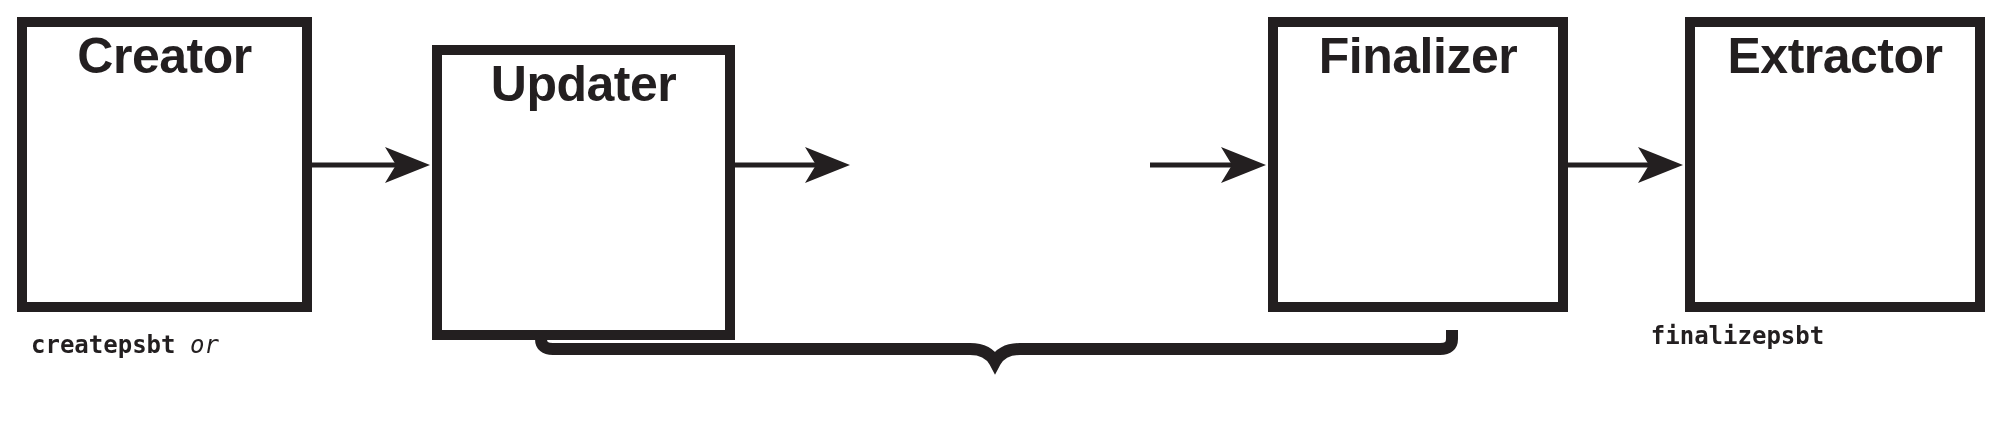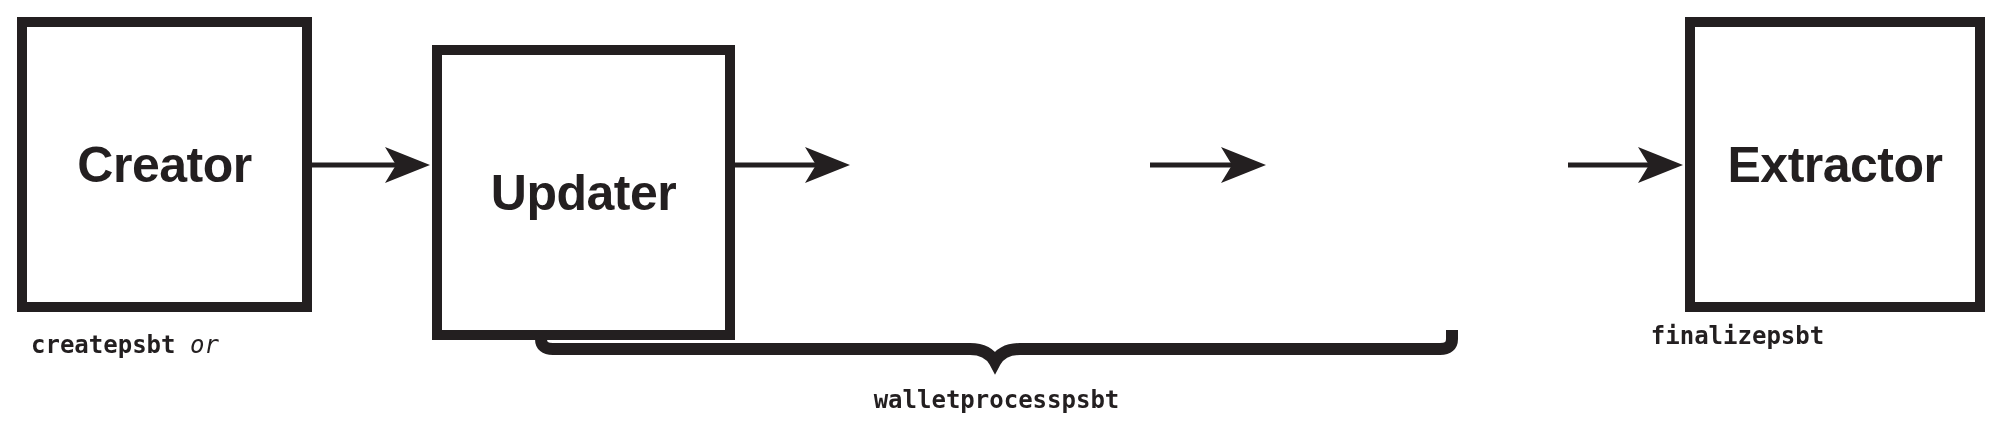--- a/index.html
+++ b/index.html
@@ -23,21 +23,21 @@
     pointer-events: none;
   }
   .box {
     position: absolute;
     top: 17px;
     height: 295px;
     box-sizing: border-box;
     border: 10px solid #231f20;
     background: #ffffff;
     display: flex;
-    align-items: center;
+    align-items: flex-start;
     justify-content: center;
   }
   .box-creator   { left: 17px;   width: 295px; }
   .box-updater   { left: 432px;  width: 303px; margin-top: 28px; }
   .box-signer    { left: 852px;  width: 298px; }
   .box-finalizer { left: 1268px; width: 300px; }
   .box-extractor { left: 1685px; width: 300px; }
   .box-label {
     font-family: "Liberation Sans", sans-serif;
     font-weight: 700;
@@ -109,29 +109,31 @@
 
   <div class="box box-creator">
     <span class="box-label">Creator</span>
   </div>
 
   <div class="box box-updater">
     <span class="box-label">Updater</span>
   </div>
 
 
+  <div class="box box-finalizer">
+    <span class="box-label">Finalizer</span>
+  </div>
 
   <div class="box box-extractor">
     <span class="box-label">Extractor</span>
   </div>
 
   <div class="caption caption-creator">
     <div>
       <span>createpsbt</span>
       <span class="conjunction">or</span>
     </div>
   </div>
 
-  <div class="caption caption-wallet">walletprocesspsbt</div>
 
   <div class="caption caption-extractor">finalizepsbt</div>
 
 </div>
 
 </body></html>

